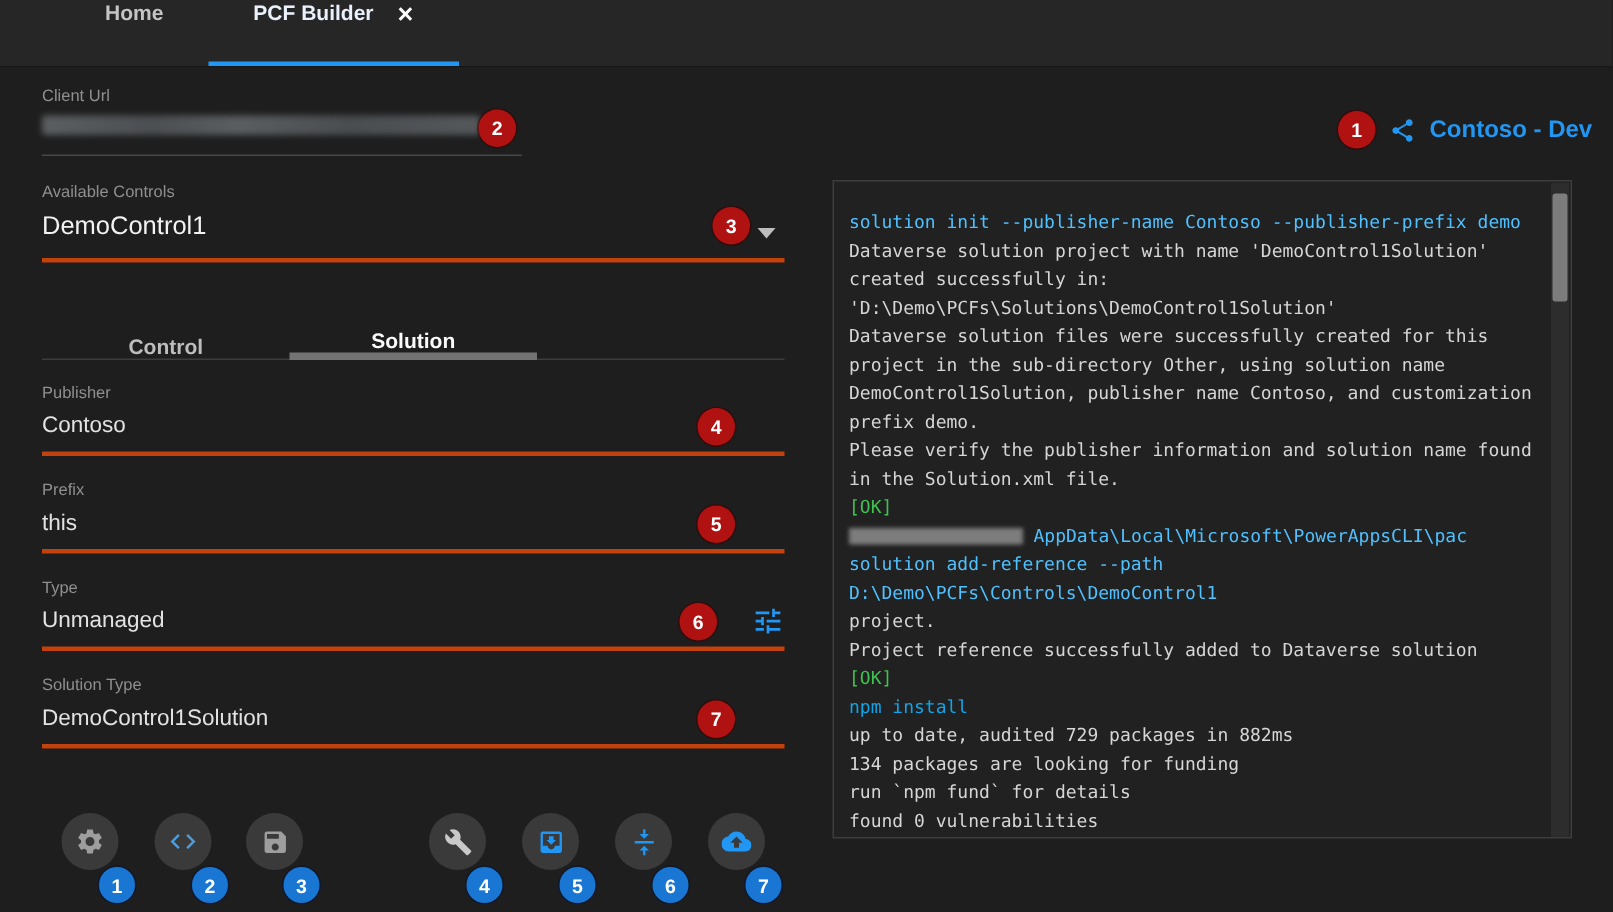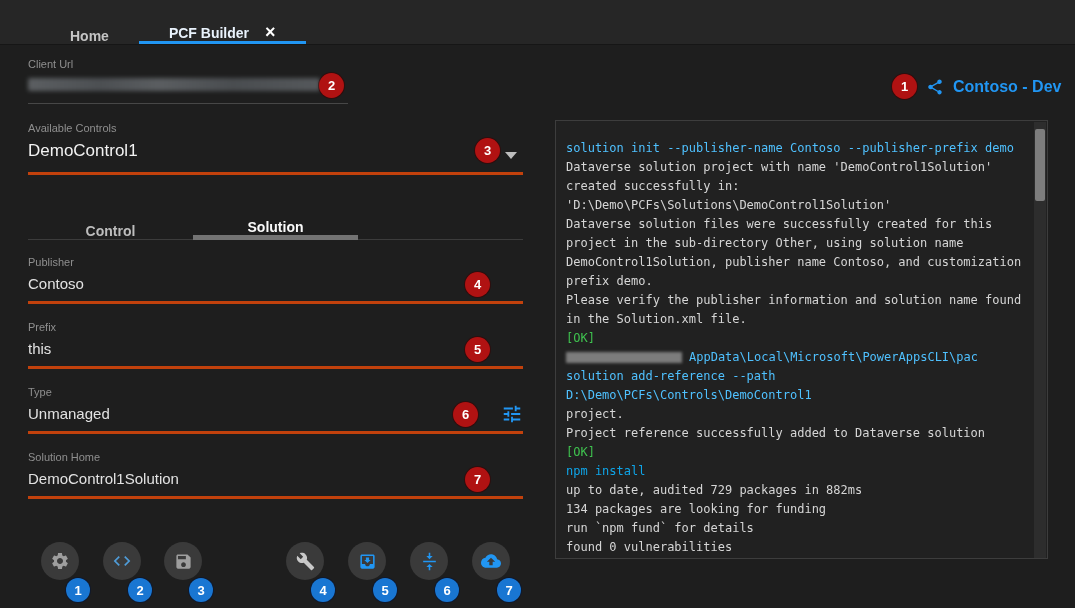--- a/index.html
+++ b/index.html
@@ -2,21 +2,21 @@
 <html><head>
 <meta charset="utf-8">
 <style>
   *{box-sizing:border-box;margin:0;padding:0}
   html,body{width:1075px;height:608px;overflow:hidden}
   body{position:relative;background:#1e1e1e;font-family:"Liberation Sans",sans-serif;color:#ddd}
 
   
   .topbar{position:absolute;top:0;left:0;width:1075px;height:45px;background:#262626;
           border-bottom:1px solid #161616;display:flex;align-items:stretch;padding-left:40px}
-  .tab{display:flex;align-items:flex-end;justify-content:center;padding:0 30px;font-size:14px;
+  .tab{display:flex;align-items:flex-start;justify-content:center;padding:0 30px;font-size:14px;
        font-weight:bold;color:#c4c4c4;cursor:pointer}
   .tab.active{color:#e9f2fc;border-bottom:3px solid #2196f3}
   .tab .close{margin-left:16px;color:#fff;font-size:18px;font-weight:bold;line-height:1;cursor:pointer}
 
   
   .left{position:absolute;left:28px;top:50px;width:495px;height:552px}
   .field{position:absolute;left:0;width:495px}
   .flabel{font-size:11px;color:#8f8f8f;margin-bottom:7px}
   .fvalue{font-size:15px;color:#e2e2e2;padding-bottom:9px;border-bottom:3px solid #c2410c;min-height:18px}
   .field.clienturl{width:320px}
@@ -138,21 +138,21 @@
     <div class="fvalue">Unmanaged</div>
     <div class="rbadge" style="right:45px;top:16px">6</div>
     <div class="tuneicon">
       <svg width="22" height="22" viewBox="0 0 24 24" fill="#2196f3">
           <path d="M3 17v2h6v-2H3zM3 5v2h10V5H3zm10 16v-2h8v-2h-8v-2h-2v6h2zM7 9v2H3v2h4v2h2V9H7zm14 4v-2H11v2h10zm-6-4h2V7h4V5h-4V3h-2v6z"></path>
         </svg>
     </div>
   </div>
 
   <div class="field" style="top:401px">
-    <div class="flabel">Solution Home</div>
+    <div class="flabel">Solution Type</div>
     <div class="fvalue">DemoControl1Solution</div>
     <div class="rbadge" style="right:33px;top:16px">7</div>
   </div>
 
   <div class="actions">
 
     <div class="abtn" style="left:13px">
       <span>
         <svg width="20" height="20" viewBox="0 0 24 24" fill="#9e9e9e">
             <path d="M19.14 12.94c.04-.3.06-.61.06-.94 0-.32-.02-.64-.07-.94l2.03-1.58c.18-.14.23-.41.12-.61l-1.92-3.32c-.12-.22-.37-.29-.59-.22l-2.39.96c-.5-.38-1.03-.7-1.62-.94l-.36-2.54c-.04-.24-.24-.41-.48-.41h-3.84c-.24 0-.43.17-.47.41l-.36 2.54c-.59.24-1.13.57-1.62.94l-2.39-.96c-.22-.08-.47 0-.59.22L2.74 8.87c-.12.21-.08.47.12.61l2.03 1.58c-.05.3-.09.63-.09.94s.02.64.07.94l-2.03 1.58c-.18.14-.23.41-.12.61l1.92 3.32c.12.22.37.29.59.22l2.39-.96c.5.38 1.03.7 1.62.94l.36 2.54c.05.24.24.41.48.41h3.84c.24 0 .44-.17.47-.41l.36-2.54c.59-.24 1.13-.56 1.62-.94l2.39.96c.22.08.47 0 .59-.22l1.92-3.32c.12-.22.07-.47-.12-.61l-2.01-1.58zM12 15.6c-1.98 0-3.6-1.62-3.6-3.6s1.62-3.6 3.6-3.6 3.6 1.62 3.6 3.6-1.62 3.6-3.6 3.6z"></path>

